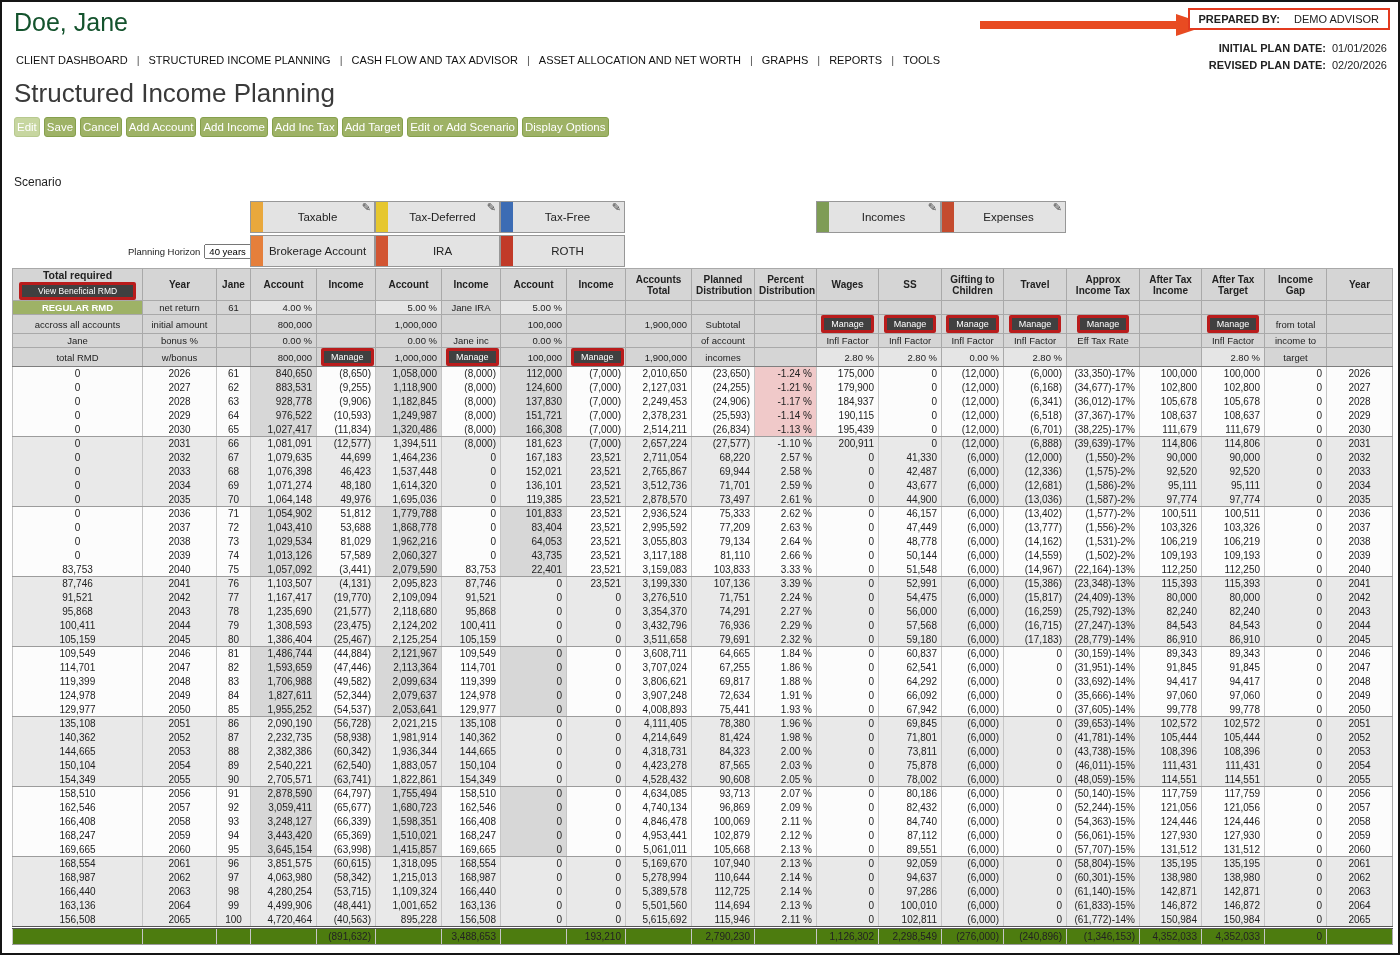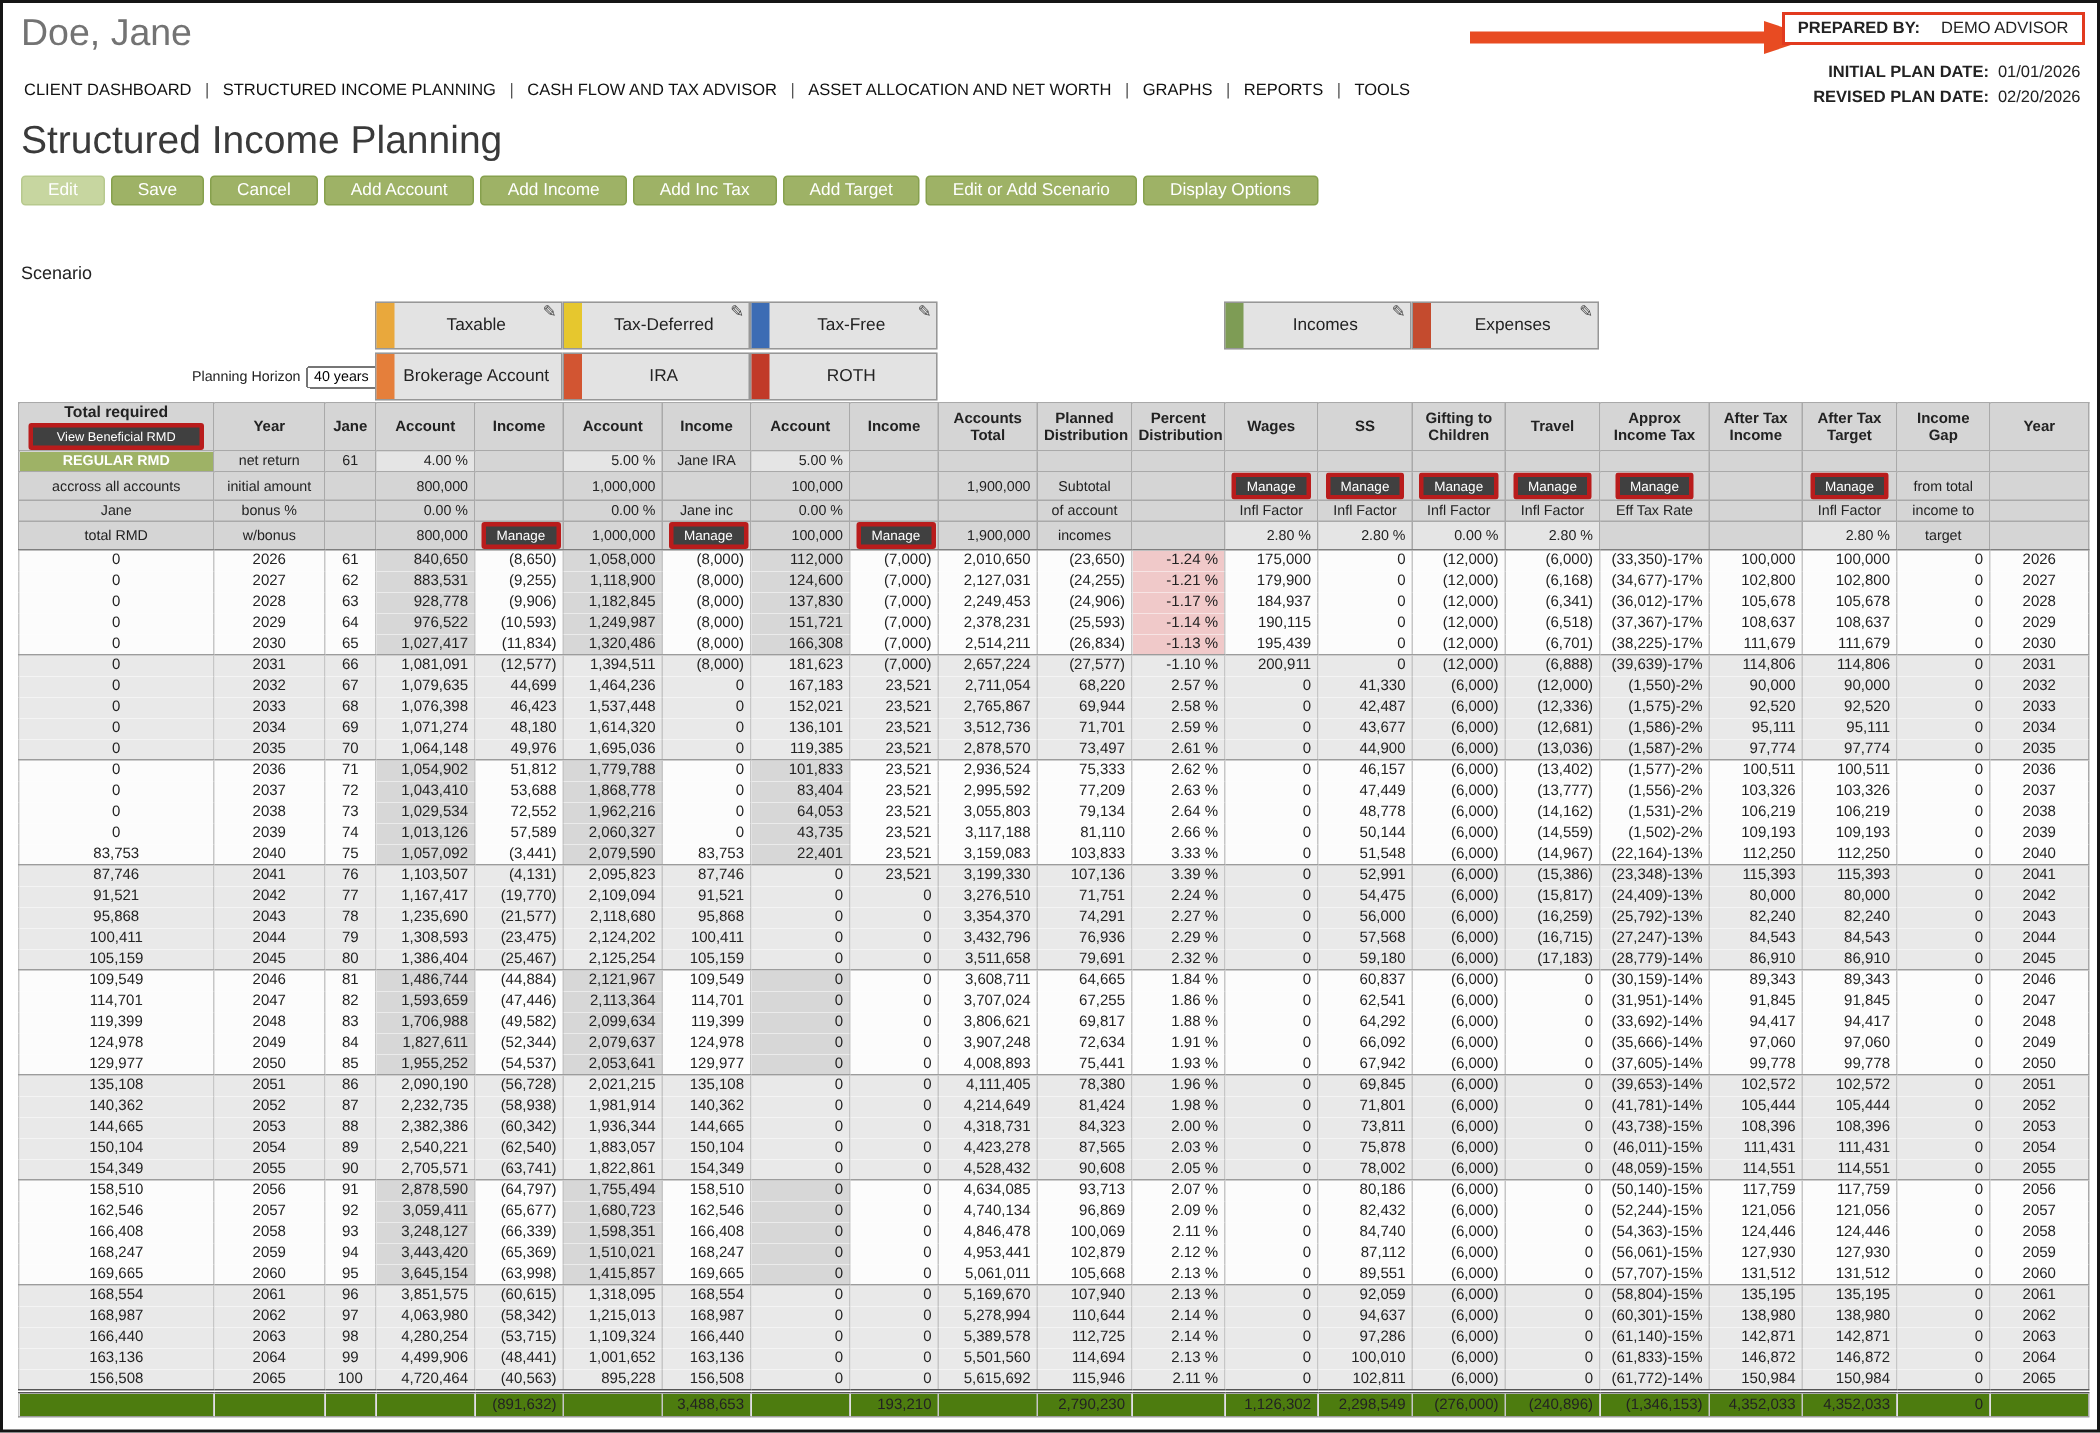--- a/index.html
+++ b/index.html
@@ -3,35 +3,35 @@
 <meta charset="utf-8">
 <style>
   html,body{margin:0;padding:0;}
   body{
     width:1400px;height:955px;box-sizing:border-box;
     border:2px solid #151515;background:#fff;overflow:hidden;
     font-family:"Liberation Sans","DejaVu Sans",sans-serif;color:#222;
   }
   
   .top{position:relative;height:72px;}
-  .client-name{position:absolute;left:12px;top:6px;font-size:25px;color:#737373;}
+  .client-name{position:absolute;left:12px;top:6px;font-size:25px;color:#14532d;}
   .mainnav{position:absolute;left:14px;top:52px;font-size:11px;color:#111;white-space:nowrap;}
   .nav-item{cursor:pointer;}
   .nsep{margin:0 9px;color:#555;}
   .prepared{position:absolute;right:8px;top:6px;border:2px solid #e23a1f;padding:3px 9px;
     font-size:11px;display:flex;gap:14px;align-items:center;background:#fff;}
   .plabel{font-weight:bold;color:#222;}
   .dates{position:absolute;right:11px;top:38px;text-align:right;font-size:11px;line-height:17px;}
   .dlabel{font-weight:bold;margin-right:6px;padding-left:10px;}
   .arrow{position:absolute;right:188px;top:11px;}
   
   .page-title{margin:4px 0 2px 12px;font-size:26px;font-weight:400;color:#3a3a3a;}
   .toolbar{margin:8px 0 0 12px;}
   .tbtn{background:#9eb266;border:1px solid #86a04d;color:#fff;font-size:11.5px;
-    padding:3px 17px;border-radius:3px;margin-right:4px;cursor:pointer;font-family:inherit;}
+    padding:3px 2px;border-radius:3px;margin-right:4px;cursor:pointer;font-family:inherit;}
   .tbtn.dis{background:#c7d6a0;border-color:#b7c98e;}
   .scenario{margin:38px 0 0 12px;display:flex;align-items:center;}
   .scn-label{font-size:12px;margin-right:10px;color:#222;}
   .scn-select{width:447px;font-size:11.5px;height:21px;font-family:inherit;}
   
   .tablezone{margin:12px 0 0 10px;position:relative;}
   .tabs{position:relative;height:67px;}
   .tab{position:absolute;height:32px;background:#e3e3e3;border:1px solid #979797;
     box-sizing:border-box;display:flex;align-items:center;justify-content:center;cursor:pointer;}
   .tab-bar{position:absolute;left:0;top:0;bottom:0;width:12px;}
@@ -556,21 +556,21 @@
           <td class="c-num">103,326</td>
           <td class="c-num">103,326</td>
           <td class="c-gap">0</td>
           <td class="c-year2">2037</td>
         </tr>
         <tr>
           <td class="c-req">0</td>
           <td class="c-year">2038</td>
           <td class="c-age">73</td>
           <td class="c-acct">1,029,534</td>
-          <td class="c-inc">72,552</td>
+          <td class="c-inc">81,029</td>
           <td class="c-acct">1,962,216</td>
           <td class="c-inc">0</td>
           <td class="c-acct">64,053</td>
           <td class="c-inc">23,521</td>
           <td class="c-tot">3,055,803</td>
           <td class="c-dist">79,134</td>
           <td class="c-pct">2.64 %</td>
           <td class="c-num">0</td>
           <td class="c-num">48,778</td>
           <td class="c-num">(6,000)</td>

